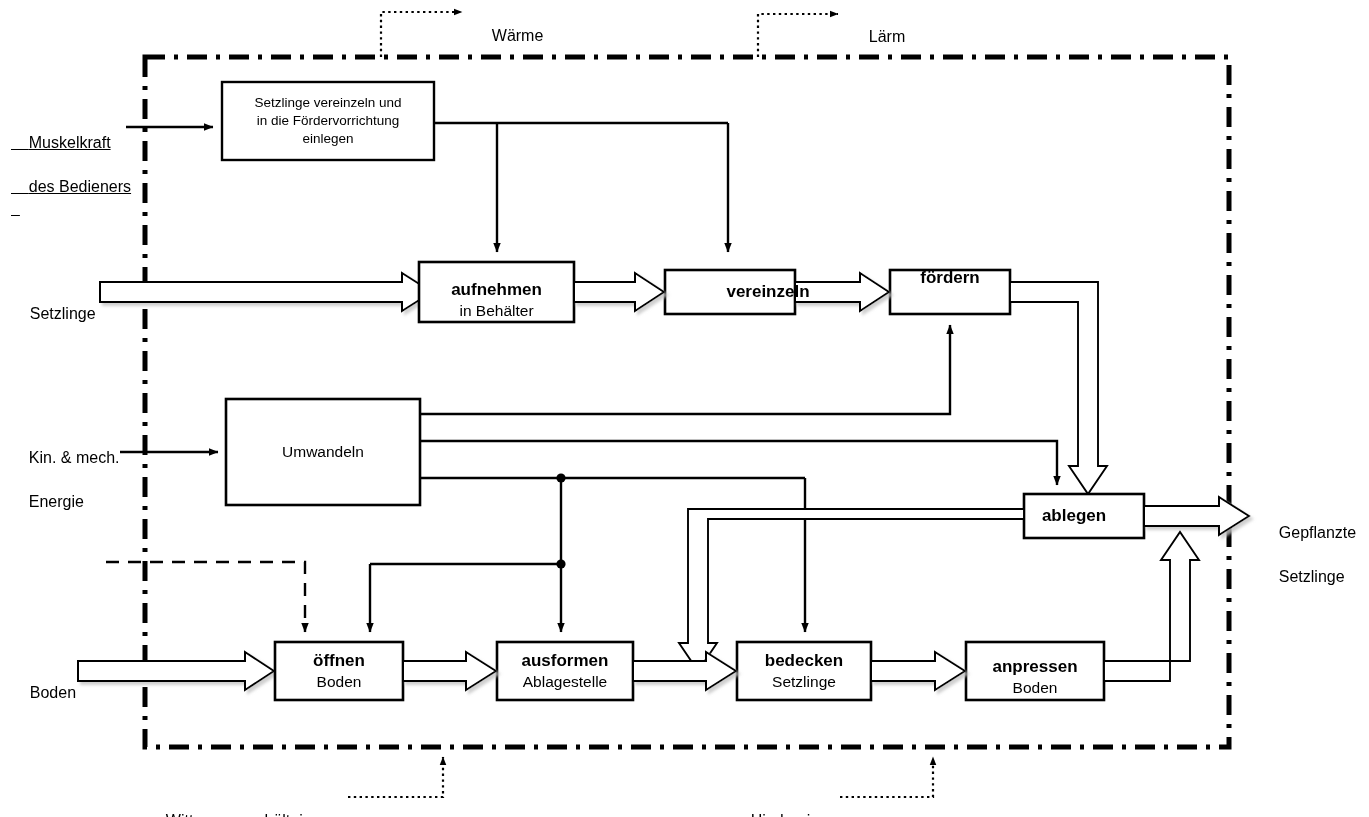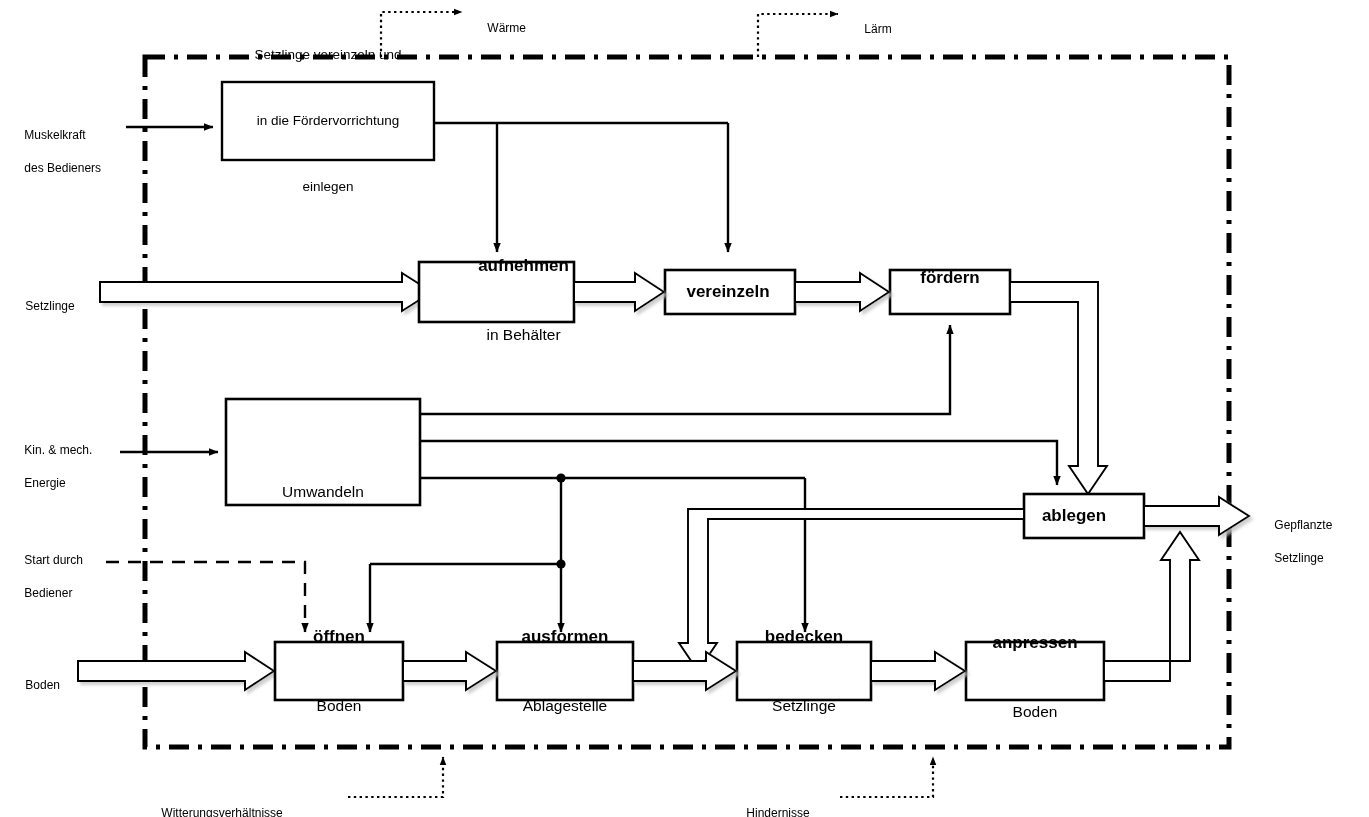--- a/index.html
+++ b/index.html
@@ -7,36 +7,35 @@
     position:relative;
     width:1369px;height:817px;
     background:#ffffff;
     font-family:"Liberation Sans", sans-serif;
     overflow:hidden;
   }
   #svg-layer{position:absolute;left:0;top:0;width:1369px;height:817px;}
   .lbl{
     position:absolute;
     font-family:"Liberation Sans", sans-serif;
-    font-size:12px;
+    font-size:16px;
     color:#000;
     line-height:1.38;
     white-space:pre;
   }
   .boxtxt{
     position:absolute;
     display:flex;
     flex-direction:column;
     align-items:center;
     justify-content:center;
     text-align:center;
     font-family:"Liberation Sans", sans-serif;
     color:#000;
     pointer-events:none;
-    gap:48px;
   }
   .bt-bold{font-weight:bold;font-size:17px;line-height:1.2;}
   .bt-reg{font-weight:normal;font-size:15.5px;line-height:1.25;}
   .bt-small{font-weight:normal;font-size:13.5px;line-height:1.32;}
 </style>
 </head>
 <body>
 
 <div id="stage">
 
@@ -184,38 +183,34 @@
     <g filter="url(#shdw)">
       <path d="M871,661 L935,661 L935,652 L965,671 L935,690 L935,681 L871,681 z" fill="#fff" stroke="#000" stroke-width="2"></path>
     </g>
 
     <g>
       <path d="M1104,661 L1190,661 L1190,560 L1199,560 L1180,532 L1161,560 L1170,560 L1170,681 L1104,681 z" fill="#fff" stroke="#000" stroke-width="1.9"></path>
     </g>
 
   </svg>
 
-  <div class="lbl" style="left:11px;top:110px;width:120px;">
+  <div class="lbl" style="left:11px;top:110px;width:120px;text-decoration:underline;">
     <span>Muskelkraft</span><br>
     <span>des Bedieners</span>
   </div>
 
   <div class="lbl" style="left:12px;top:281px;">
     <span>Setzlinge</span>
   </div>
 
   <div class="lbl" style="left:11px;top:425px;width:130px;">
     <span>Kin. &amp; mech.</span><br>
     <span>Energie</span>
   </div>
 
-  <div class="lbl" style="left:11px;top:535px;width:130px;">
-    <span>Start durch</span><br>
-    <span>Bediener</span>
-  </div>
 
   <div class="lbl" style="left:12px;top:660px;">
     <span>Boden</span>
   </div>
 
   <div class="lbl" style="left:474px;top:3px;">
     <span>Wärme</span>
   </div>
   <div class="lbl" style="left:851px;top:4px;">
     <span>Lärm</span>
@@ -231,34 +226,34 @@
   <div class="lbl" style="left:733px;top:788px;">
     <span>Hindernisse</span>
   </div>
 
   <div class="boxtxt" style="left:222px;top:82px;width:212px;height:78px;">
     <span class="bt-small">Setzlinge vereinzeln und</span>
     <span class="bt-small">in die Fördervorrichtung</span>
     <span class="bt-small">einlegen</span>
   </div>
 
-  <div class="boxtxt" style="left:419px;top:262px;width:155px;height:76px;margin-left:27px;">
+  <div class="boxtxt" style="left:419px;top:262px;width:155px;height:76px;">
     <span class="bt-bold">aufnehmen</span>
     <span class="bt-reg">in Behälter</span>
   </div>
 
-  <div class="boxtxt" style="left:665px;top:270px;width:126px;height:44px;">
+  <div class="boxtxt" style="left:665px;top:270px;width:126px;height:44px;padding-left:40px;">
     <span class="bt-bold">vereinzeln</span>
   </div>
 
   <div class="boxtxt" style="left:890px;top:256px;width:120px;height:44px;">
     <span class="bt-bold">fördern</span>
   </div>
 
-  <div class="boxtxt" style="left:226px;top:399px;width:194px;height:106px;margin-top:40px;">
+  <div class="boxtxt" style="left:226px;top:399px;width:194px;height:106px;">
     <span class="bt-reg">Umwandeln</span>
   </div>
 
   <div class="boxtxt" style="left:1024px;top:494px;width:100px;height:44px;text-align:right;">
     <span class="bt-bold">ablegen</span>
   </div>
 
   <div class="boxtxt" style="left:275px;top:642px;width:128px;height:58px;">
     <span class="bt-bold">öffnen</span>
     <span class="bt-reg">Boden</span>

